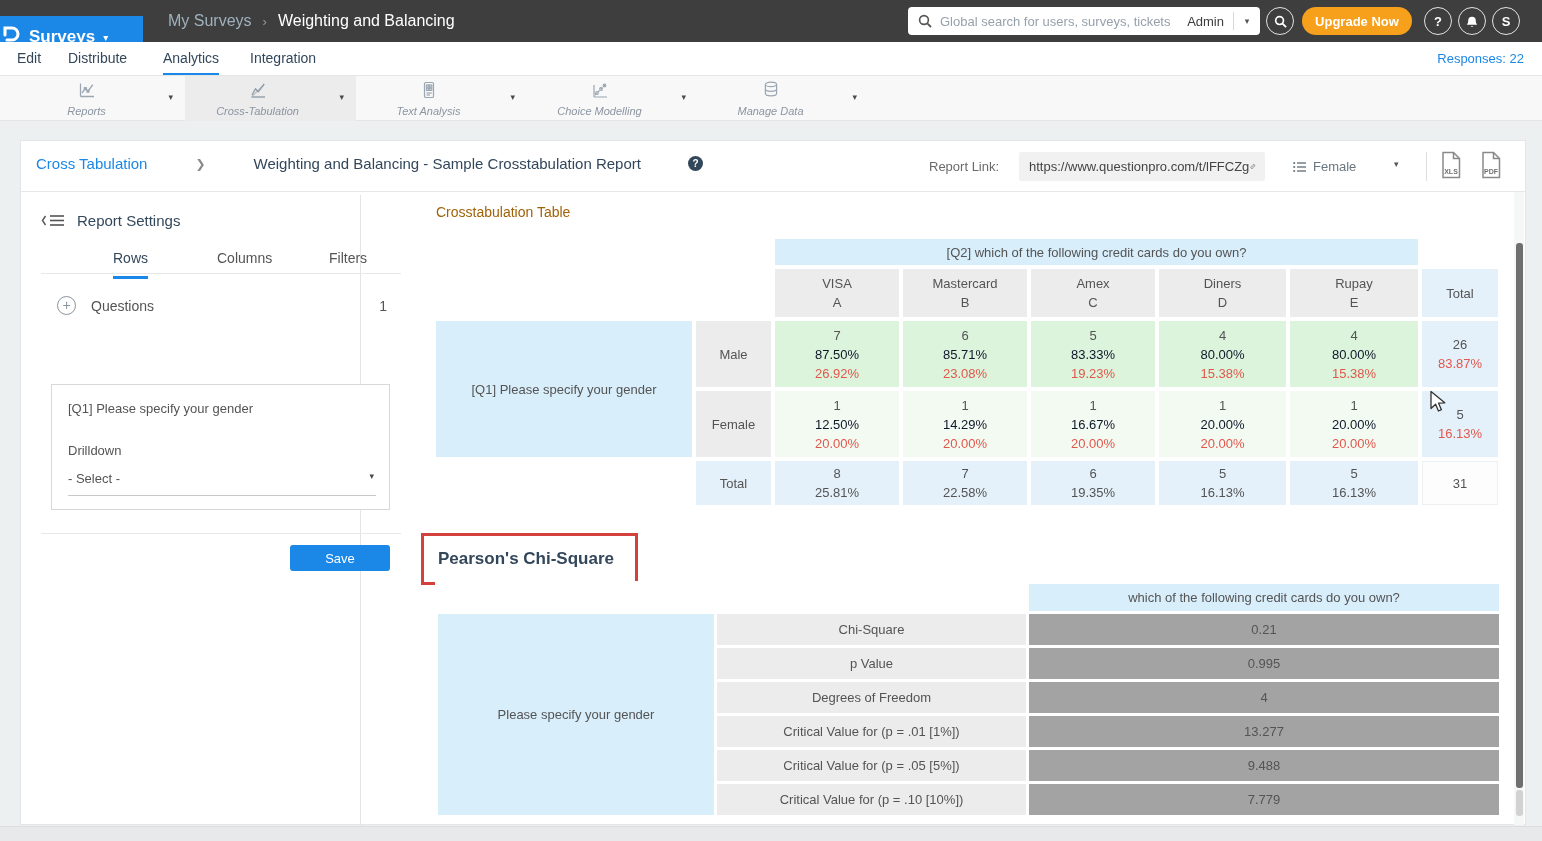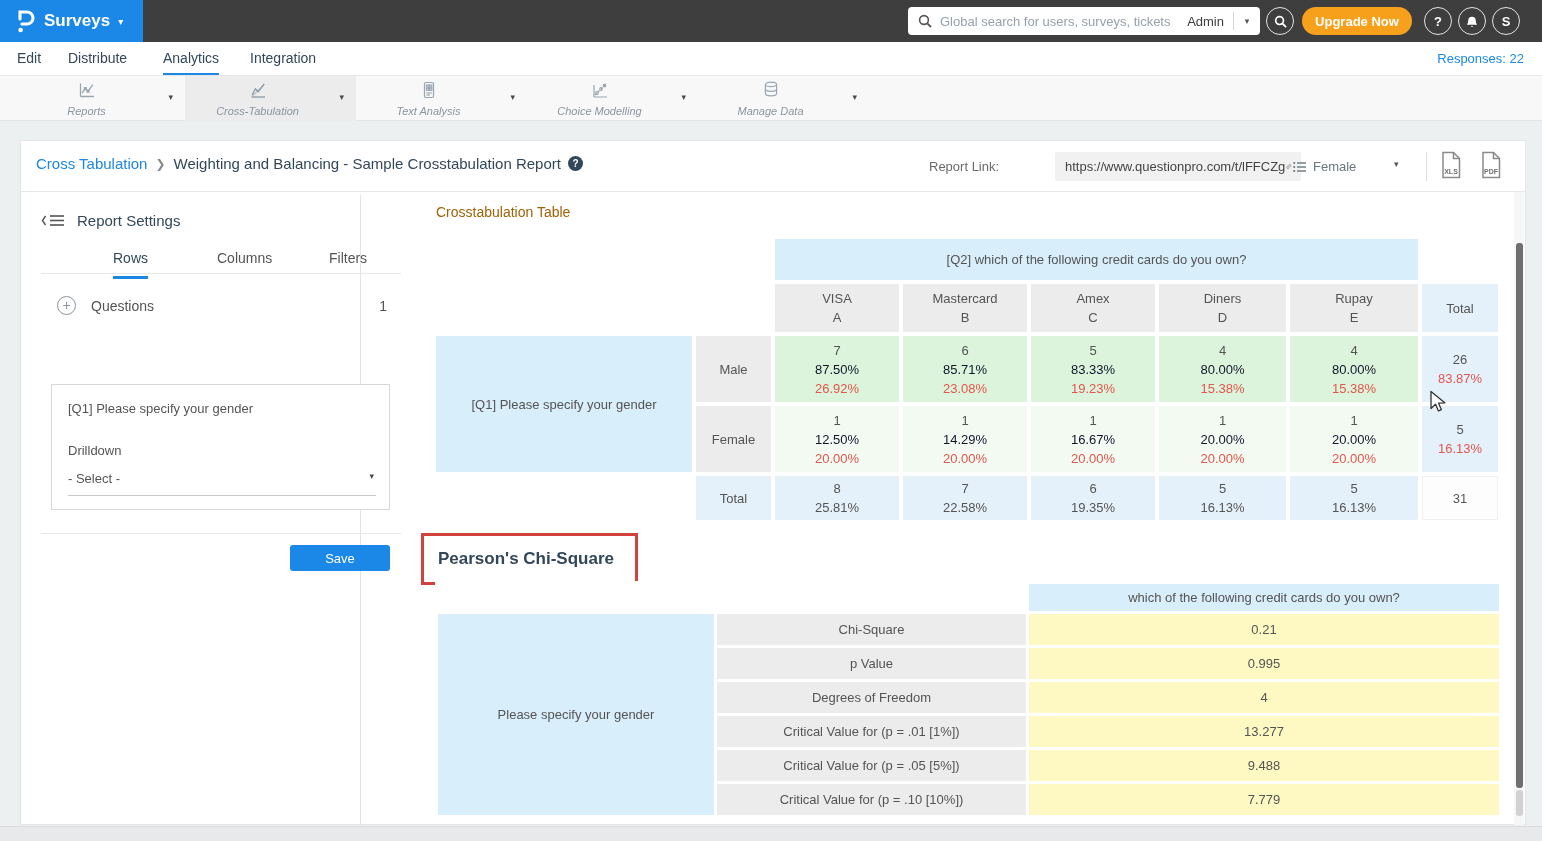--- a/index.html
+++ b/index.html
@@ -2,21 +2,21 @@
 <html><head>
 <meta charset="utf-8">
 <style>
   * { margin:0; padding:0; box-sizing:border-box; }
   html,body { background:#edf0f1; }
   body { font-family:"Liberation Sans", sans-serif; }
   .root { position:relative; width:1542px; height:841px; overflow:hidden; background:#edf0f1; }
 
   
   .topbar { position:absolute; left:0; top:0; width:1542px; height:42px; background:#3e3e3e; }
-  .brand { position:absolute; left:0; top:0; width:143px; height:42px; background:#1b87e6; display:flex; align-items:center; padding-left:15px; cursor:pointer; }
+  .brand { position:absolute; left:0; top:16px; width:143px; height:42px; background:#1b87e6; display:flex; align-items:center; cursor:pointer; }
   .brand .bname { color:#fff; font-size:17px; font-weight:700; margin-left:9px; }
   .brand .caret { color:#fff; font-size:10px; margin-left:8px; }
   .crumbs { position:absolute; left:168px; top:0; height:42px; display:flex; align-items:center; }
   .crumb1 { color:#9fb1bd; font-size:16px; cursor:pointer; }
   .crumbsep { color:#8d9aa5; font-size:13px; margin:0 11px; }
   .crumb2 { color:#ffffff; font-size:16px; }
   .searchwrap { position:absolute; left:908px; top:7px; width:352px; height:28px; background:#fff; border-radius:4px; display:flex; align-items:center; }
   .searchwrap input { border:none; outline:none; flex:1; font-size:13px; color:#333; font-family:"Liberation Sans",sans-serif; background:transparent; }
   .searchwrap input::placeholder { color:#97a1ab; }
   .searchwrap .mag { margin:0 8px 0 10px; display:flex; }
@@ -36,27 +36,27 @@
   .toolbar { position:absolute; left:0; top:76px; width:1542px; height:45px; background:#f8f8f8; border-bottom:1px solid #e5e5e5; }
   .titem { position:absolute; top:0; height:45px; width:171px; cursor:pointer; }
   .titem.active { background:#ececec; }
   .titem .ticon { position:absolute; left:0; right:26px; top:4px; display:flex; justify-content:center; }
   .titem .tlabel { position:absolute; left:0; right:26px; bottom:4px; text-align:center; font-size:11px; color:#8b95a1;font-style:italic; }
   .titem .tcaret { position:absolute; right:12px; top:16px; color:#4a4a4a; font-size:9px; }
 
   
   .card { position:absolute; left:20px; top:140px; width:1506px; height:685px; background:#fff; border:1px solid #e3e5e6; }
   .cardhead-divider { position:absolute; left:0; top:50px; width:100%; height:1px; background:#e7e7e7; }
-  .bc { position:absolute; left:15px; top:14px; display:flex; align-items:center; }
+  .bc { position:absolute; left:15px; top:14px; display:flex; align-items:center;gap:40px; }
   .bc .bclink { color:#1b87e6; font-size:15px; cursor:pointer; }
   .bc .bcsep { color:#8a8a8a; font-size:12px; margin:0 8px; }
   .bc .bctitle { color:#33475b; font-size:15px; }
   .helpdot { width:15px; height:15px; border-radius:50%; background:#33475b; color:#fff; font-size:10px; font-weight:700; display:inline-flex; align-items:center; justify-content:center; margin-left:7px; cursor:pointer; }
   .rlabel { position:absolute; left:908px; top:18px; font-size:13px; color:#6a6a6a; }
-  .urlpill { position:absolute; left:1034px; top:11px; width:246px; height:29px; background:#f1f1f1; border-radius:2px; display:flex; align-items:center; padding:0 8px 0 10px; }
+  .urlpill { position:absolute; left:998px; top:11px; width:246px; height:29px; background:#f1f1f1; border-radius:2px; display:flex; align-items:center; padding:0 8px 0 10px; }
   .urlpill .url { font-size:13px; color:#444; flex:1; white-space:nowrap; }
   .optwrap { position:absolute; left:1272px; top:11px; height:29px; display:flex; align-items:center; cursor:pointer; }
   .optwrap .optlabel { font-size:13px; color:#6a7680; margin-left:6px; }
   .optcaret { position:absolute; left:1373px; top:18px; color:#555; font-size:9px; cursor:pointer; }
   .hvline { position:absolute; left:1405px; top:11px; width:1px; height:29px; background:#dedede; }
   .expicon { position:absolute; top:10px; cursor:pointer; }
 
   
   .lpanel { position:absolute; left:0; top:54px; width:340px; height:634px; border-right:1px solid #e4e4e4; }
   .rs-head { position:absolute; left:20px; top:17px; display:flex; align-items:center; cursor:pointer; }
@@ -75,42 +75,42 @@
   .ddselect { position:absolute; left:16px; top:84px; width:308px; border-bottom:1px solid #c9c9c9; padding-bottom:8px; cursor:pointer; }
   .ddselect .ddval { font-size:13px; color:#545454; }
   .ddselect .ddcaret { position:absolute; right:2px; top:2px; font-size:9px; color:#4a4a4a; }
   .lp-divider { position:absolute; left:20px; top:338px; width:360px; height:1px; background:#e8e8e8; }
   .savebtn { position:absolute; left:269px; top:350px; width:100px; height:26px; background:#1b87e6; border:none; border-radius:3px; color:#fff; font-size:13px; font-family:"Liberation Sans",sans-serif; cursor:pointer; }
 
   
   .secttitle { position:absolute; left:415px; top:63px; font-size:14px; color:#a16207; }
   table.xtab { position:absolute; left:411px; top:94px; border-collapse:separate; border-spacing:4px; background:#fff; }
   table.xtab td, table.xtab th { font-weight:400; font-size:13px; color:#545454; text-align:center; vertical-align:middle; }
-  .banner { background:#d8eefb; height:41px; color:#454545; }
+  .banner { background:#d8eefb; height:26px; color:#454545; }
   .colhead { background:#ececec; height:48px; line-height:19px; }
   .tot-head { background:#e4f1fa; }
   .qcell { background:#d8eefb; width:256px; }
   .rowlab { background:#ececec; width:75px; }
   .cgreen { background:#dcf3dc; height:66px; line-height:19px; }
   .cpale  { background:#f2faf2; height:66px; line-height:19px; }
   .ctotal { background:#e4f1fa; line-height:19px; }
   .trow   { background:#e4f1fa; height:44px; line-height:19px; }
   .grand  { background:#fdfdfe; border:1px solid #eef1f3; }
   .w124 { width:124px; } .w127 { width:127px; } .w128 { width:128px; } .w76 { width:76px; }
   .cnt { color:#545454; } .rpct { color:#0f172a;margin-top:32px; } .cpct { color:#e2574c; }
 
   
   .redbox { position:absolute; left:400px; top:392px; width:217px; height:52px; border:3px solid #d3413c; display:flex; align-items:center; }
   .redbox .ptitle { font-size:17px; font-weight:700; color:#33475b; margin-left:14px; }
   table.chitab { position:absolute; left:414px; top:440px; border-collapse:separate; border-spacing:3px; background:#fff; }
   table.chitab td, table.chitab th { font-weight:400; font-size:13px; color:#545454; text-align:center; vertical-align:middle; }
   .chihead { background:#d8eefb; height:27px; width:470px; color:#454545; }
   .chileft { background:#d9eefb; width:276px; }
   .chilabel { background:#ececec; width:309px; height:31px; }
-  .chival { background:#fef9c3; height:31px; }
+  .chival { background:#a3a3a3; height:31px; }
 
   
   .sbtrack { position:absolute; left:1514px; top:192px; width:10px; height:633px; background:#f6f7f7; }
   .sbthumb { position:absolute; left:1516px; top:243px; width:7px; height:545px; background:#6f6f6f; border-radius:3px; }
   .sbend { position:absolute; left:1516px; top:790px; width:7px; height:26px; background:#d2d2d2; border-radius:3px; }
   .footer { position:absolute; left:0; top:826px; width:1542px; height:15px; background:#e8e9ea; border-top:1px solid #dcdddd; }
   .cursor { position:absolute; left:1429px; top:390px; }
 </style>
 </head>
 <body>
@@ -118,20 +118,25 @@
 <div class="root">
 
   <header class="topbar">
     <div class="brand">
       <svg width="20" height="26" viewBox="0 0 20 26">
         <path d="M5 11 V4 h7 a6 6 0 0 1 0 12 H7" stroke="#fff" stroke-width="3.1" fill="none" stroke-linecap="round"></path>
         <circle cx="5.6" cy="22" r="2.3" fill="#fff"></circle>
       </svg>
       <span class="bname">Surveys</span>
       <span class="caret">▾</span>
+    </div>
+    <div class="crumbs">
+      <span class="crumb1">My Surveys</span>
+      <span class="crumbsep">›</span>
+      <span class="crumb2">Weighting and Balancing</span>
     </div>
     <div class="searchwrap">
       <span class="mag">
         <svg width="14" height="14" viewBox="0 0 14 14">
             <circle cx="6" cy="6" r="4.4" stroke="#555" stroke-width="1.6" fill="none"></circle>
             <line x1="9.3" y1="9.3" x2="13" y2="13" stroke="#555" stroke-width="1.8"></line>
           </svg>
       </span>
       <input type="text" placeholder="Global search for users, surveys, tickets" style="">
       <span class="admin">Admin</span>

